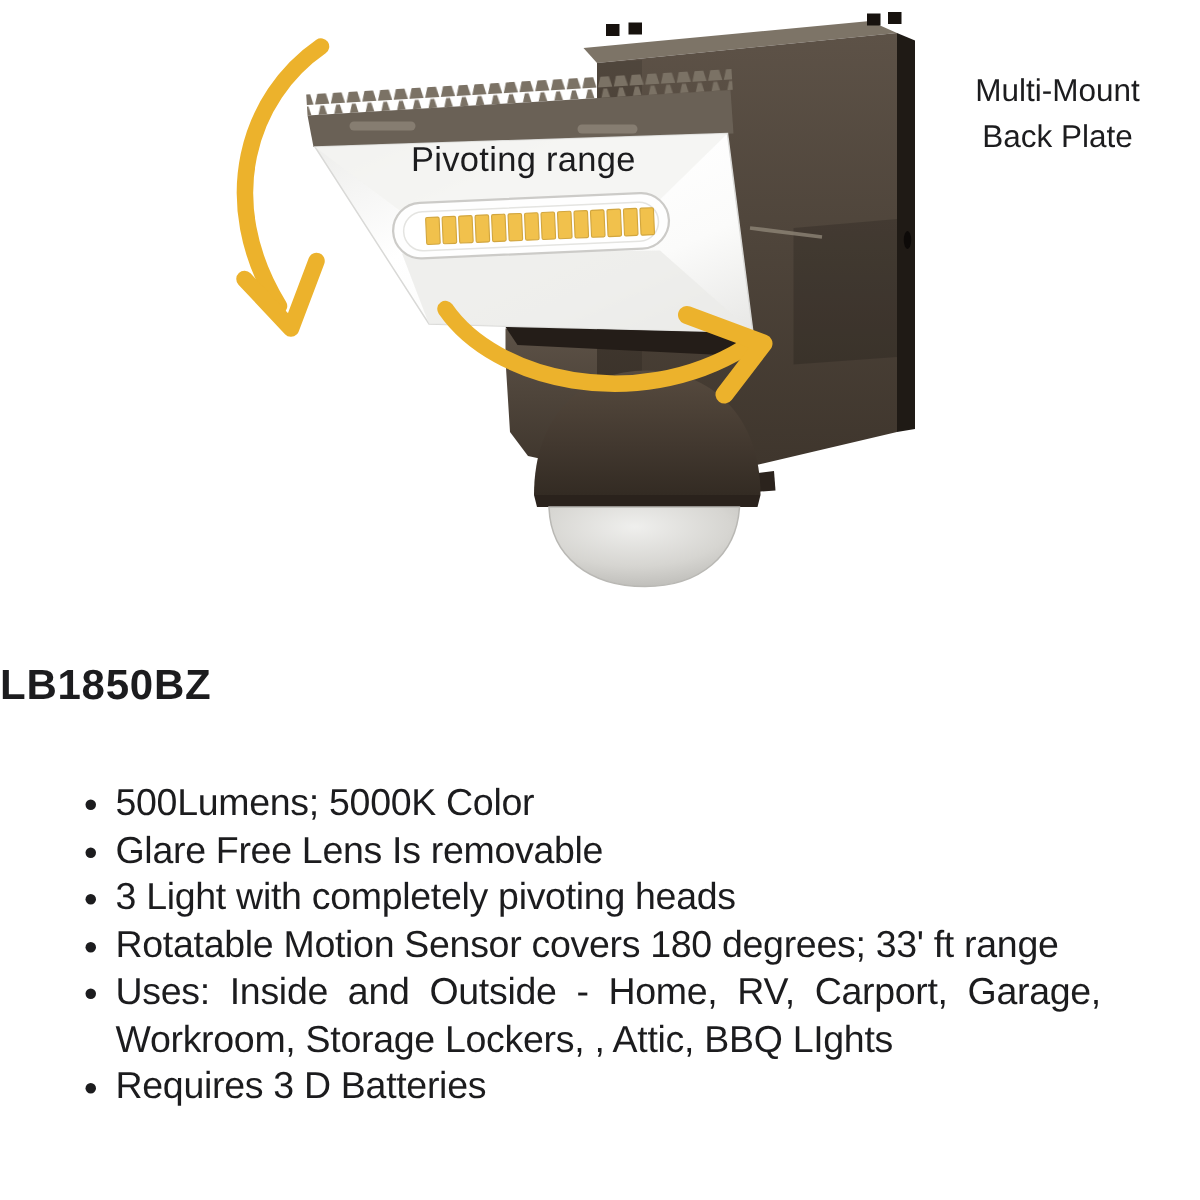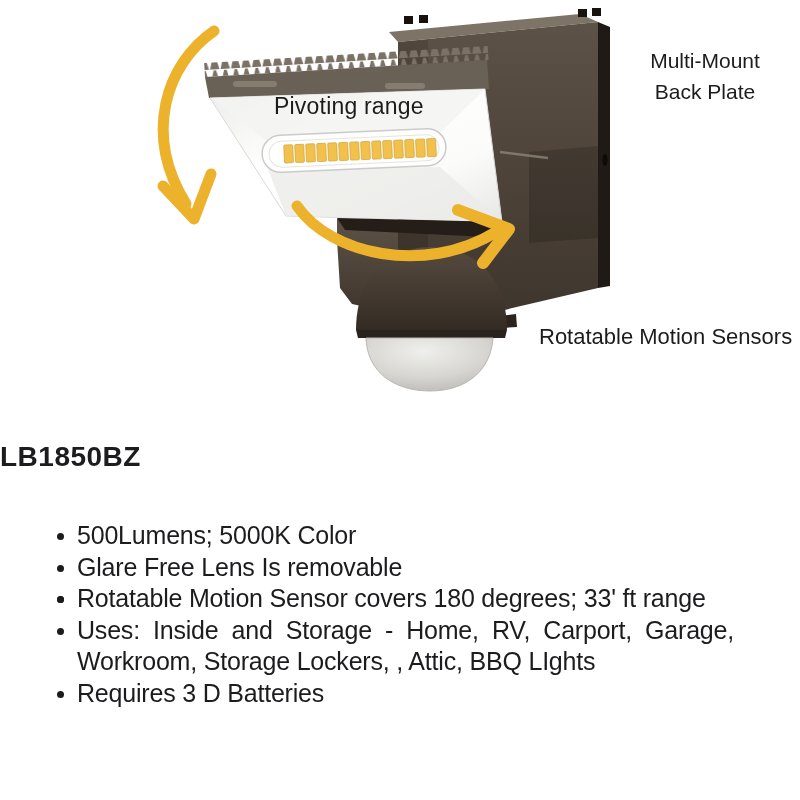--- a/index.html
+++ b/index.html
@@ -137,43 +137,43 @@
     </g>
   </svg>
 
   <div class="co co-pivot">Pivoting range</div>
 
   <div class="co co-back">
     <div>Multi-Mount</div>
     <div>Back Plate</div>
   </div>
 
-  <div class="co co-sensor">Rotatable Motion Sensors</div>
 
   <h1 class="title">LB1850BZ</h1>
 
   <ul class="features">
     <li>
       <span class="dot"></span>
       <span class="ft">500Lumens; 5000K Color</span>
     </li>
     <li>
       <span class="dot"></span>
       <span class="ft">Glare Free Lens Is removable</span>
     </li>
     <li>
       <span class="dot"></span>
+      <span class="ft">3 Light with completely pivoting heads</span>
     </li>
     <li>
       <span class="dot"></span>
       <span class="ft">Rotatable Motion Sensor covers 180 degrees; 33' ft range</span>
     </li>
     <li>
       <span class="dot"></span>
-      <span class="ft just">Uses: Inside and Storage - Home, RV, Carport, Garage,</span>
+      <span class="ft just">Uses: Inside and Outside - Home, RV, Carport, Garage,</span>
       <span class="ft cont">Workroom, Storage Lockers, , Attic, BBQ LIghts</span>
     </li>
     <li>
       <span class="dot"></span>
       <span class="ft">Requires 3 D Batteries</span>
     </li>
   </ul>
 
 </div>
 

